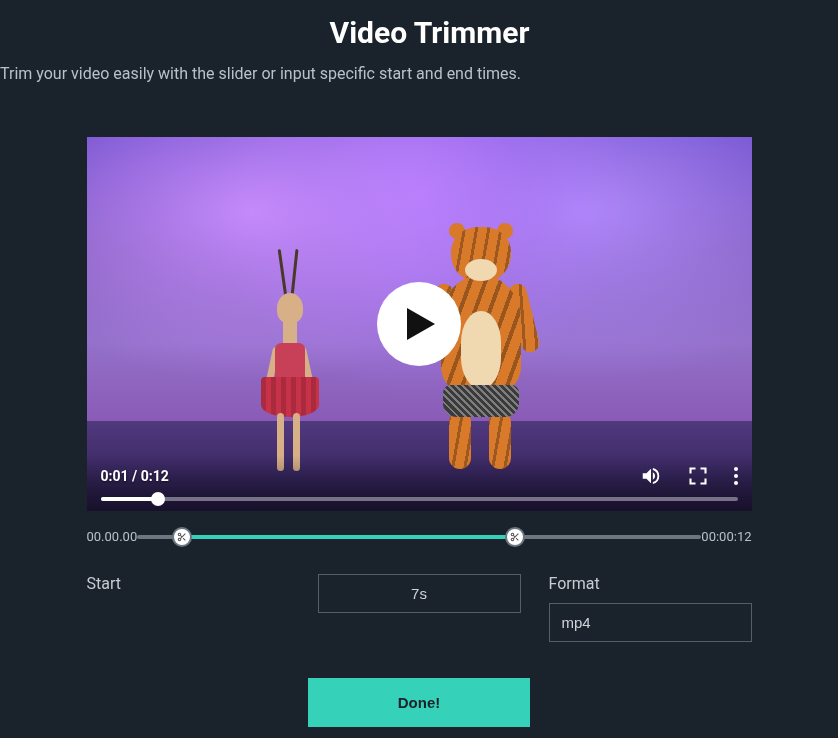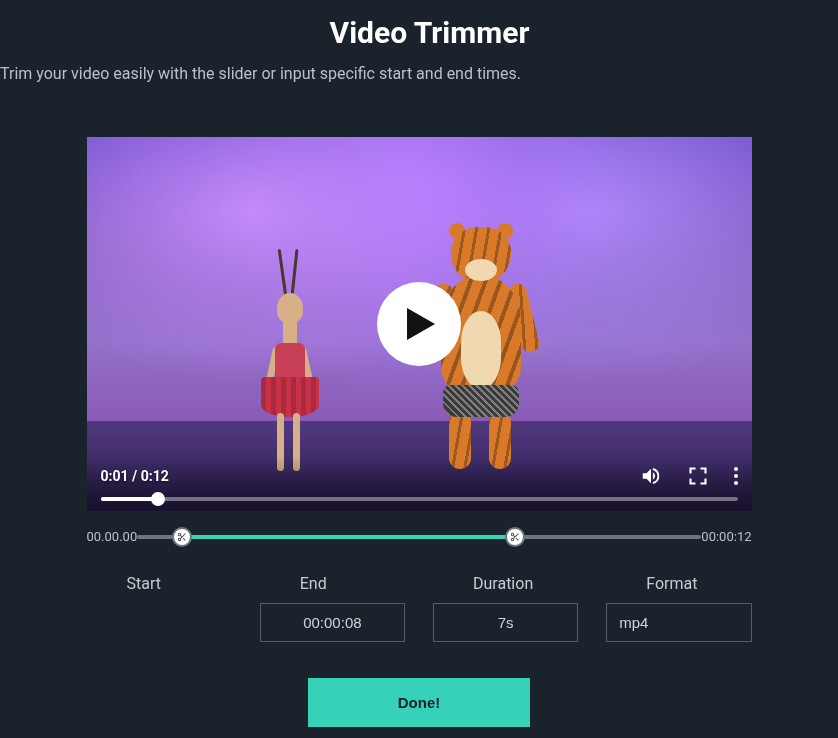--- a/index.html
+++ b/index.html
@@ -274,21 +274,20 @@
       margin: 30px auto 0;
       display:flex;
       gap: 28px;
     }
     .form-field { flex:1; }
     .form-label {
       font-size: 16px;
       color: #c6ccd2;
       margin-bottom: 10px;
       display:block;
-      margin-left:40px;
     }
     .form-input {
       width: 100%;
       background: transparent;
       border: 1px solid #555e66;
       color: #d0d4d8;
       font-size: 15px;
       padding: 10px 12px;
       outline: none;
     }
@@ -393,25 +392,20 @@
     </div>
   </div>
   <span class="trim-time-label">00:00:12</span>
 </div>
 
 <div class="form-row">
   <div class="form-field">
     <label class="form-label">Start</label>
   </div>
   <div class="form-field">
-    <label class="form-label">End</label>
-    <input class="form-input center" value="00:00:08" style="">
-  </div>
-  <div class="form-field">
-    <label class="form-label">Duration</label>
     <input class="form-input center" value="7s" style="">
   </div>
   <div class="form-field">
     <label class="form-label">Format</label>
     <input class="form-input left" value="mp4" style="">
   </div>
 </div>
 
 <div class="done-wrap">
   <button class="done-btn">Done!</button>

